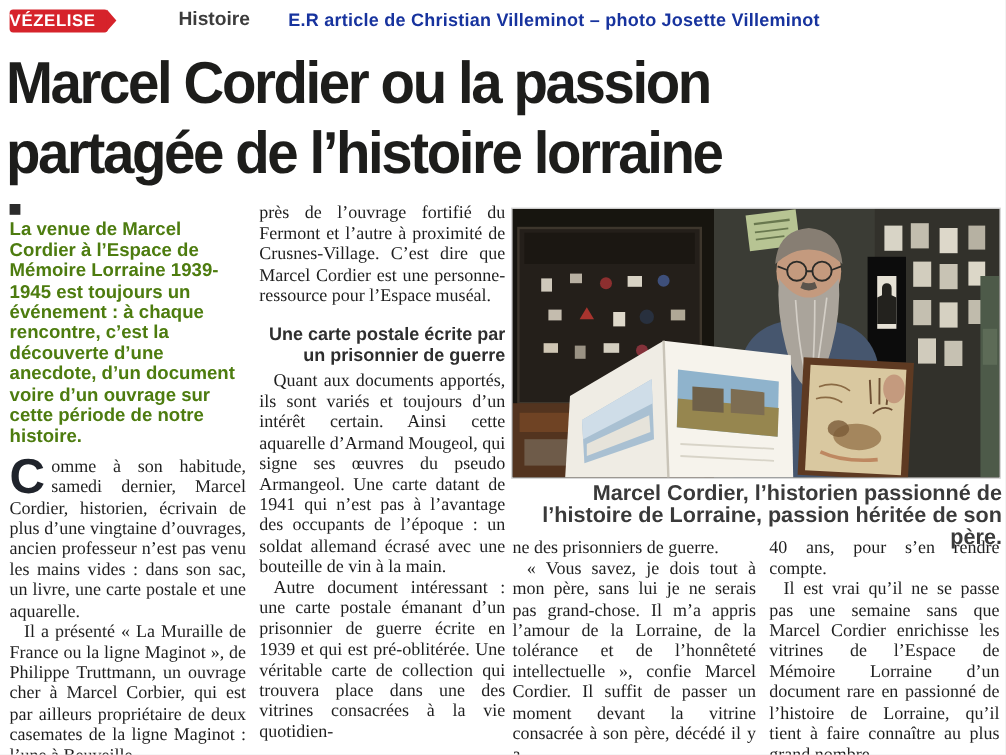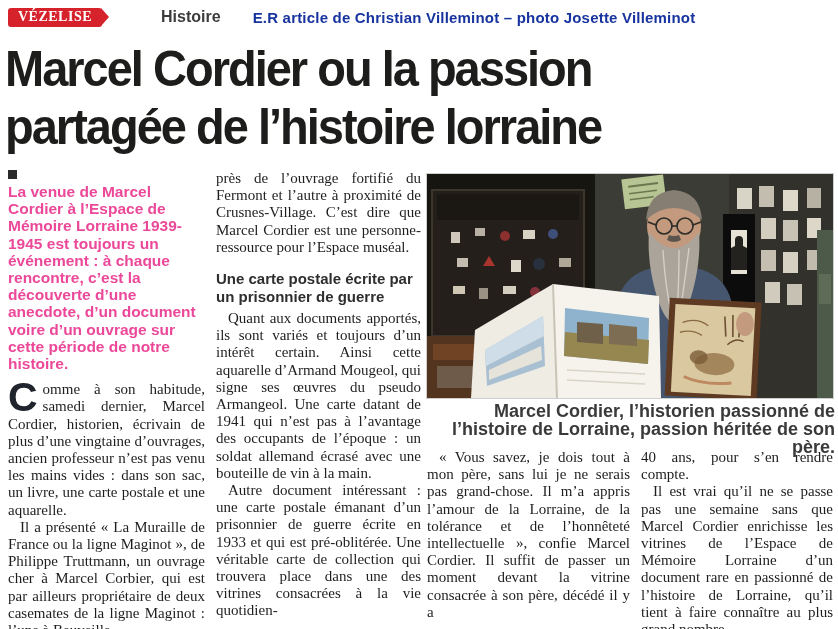--- a/index.html
+++ b/index.html
@@ -6,22 +6,22 @@
   html,body { background:#e8e8e8; }
   .page {
     position:relative; width:838px; height:629px; margin:0 auto;
     background:#ffffff; overflow:hidden;
     font-family:"Liberation Serif", serif; color:#1c1c1c;
   }
   
   .topbar { position:absolute; left:8px; top:5px; right:4px; height:24px; display:flex; align-items:center; }
   .badge {
     position:relative; background:#d6232b; color:#ffffff; border-radius:3px;
-    font-family:Liberation Serif, serif; font-weight:bold; font-style:normal;
-    font-size:14px; letter-spacing:.5px; padding:2px 10px 3px 10px; line-height:1;
+    font-family:Liberation Sans, sans-serif; font-weight:bold; font-style:normal;
+    font-size:14px; letter-spacing:.5px; padding:2px 10px 3px 0; line-height:1;
   }
   .badge::after {
     content:""; position:absolute; right:-7px; top:50%; transform:translateY(-50%);
     border-left:8px solid #d6232b; border-top:9px solid transparent; border-bottom:9px solid transparent;
   }
   .section-label {
     margin-left:15px; font-family:"Liberation Sans", sans-serif; font-weight:bold;
     font-size:16px; color:#3c3c3c;padding-left:44px;
   }
   .credit {
@@ -38,31 +38,31 @@
   
   .col { position:absolute; text-align:justify; }
   #col1 { left:8px;  top:170px; width:197px; }
   #col2 { left:216px; top:170px; width:205px; }
   #col3 { left:427px; top:449px; width:203px; }
   #col4 { left:641px; top:449px; width:192px; }
   .body-p { font-size:15px; line-height:17.2px; color:#1e1e1e; }
   .indent { text-indent:12px; }
   .lead {
     font-family:"Liberation Sans", sans-serif; font-weight:bold;
-    font-size:15.5px; line-height:17.2px; color:#ec4899; text-align:left;
+    font-size:15.5px; line-height:17.2px; color:#4d7c0f; text-align:left;
   }
   .lead-marker { display:block; width:9px; height:9px; background:#2b2b2b; margin-bottom:4px; }
   .dropcap-p { margin-top:9px; }
   .dropcap {
     float:left; font-family:"Liberation Sans", sans-serif; font-weight:bold;
     font-size:41px; line-height:33px; color:#20242c; padding-right:5px;
   }
   .subhead {
     font-family:"Liberation Sans", sans-serif; font-weight:bold;
-    font-size:15px; line-height:18px; color:#2e2e2e; text-align:left;
+    font-size:15px; line-height:18px; color:#2e2e2e; text-align:right;
     margin:14px 0 4px 0;
   }
   
   .photo-wrap {
     position:absolute; left:427px; top:174px; width:406px; height:224px;
     background:#3c3d36; outline:1px solid #cfcfcf;
   }
   .photo-wrap svg { display:block; width:406px; height:224px; }
   .caption {
     position:absolute; left:427px; top:402px; width:408px;
@@ -89,21 +89,21 @@
   <div class="col" id="col1">
     <p class="lead"><span class="lead-marker"></span><span>La venue de Marcel Cordier à l’Espace de Mémoire Lorraine 1939-1945 est toujours un événement : à chaque rencontre, c’est la découverte d’une anecdote, d’un document voire d’un ouvrage sur cette période de notre histoire.</span></p>
     <p class="body-p dropcap-p"><span class="dropcap">C</span><span>omme à son habitude, samedi dernier, Marcel Cordier, historien, écrivain de plus d’une vingtaine d’ouvrages, ancien professeur n’est pas venu les mains vides : dans son sac, un livre, une carte postale et une aquarelle.</span></p>
     <p class="body-p indent">Il a présenté « La Muraille de France ou la ligne Maginot », de Philippe Truttmann, un ouvrage cher à Marcel Corbier, qui est par ailleurs propriétaire de deux casemates de la ligne Maginot : l’une à Beuveille</p>
   </div>
 
   <div class="col" id="col2">
     <p class="body-p">près de l’ouvrage fortifié du Fermont et l’autre à proximité de Crusnes-Village. C’est dire que Marcel Cordier est une personne-ressource pour l’Espace muséal.</p>
     <h3 class="subhead">Une carte postale écrite par un prisonnier de guerre</h3>
     <p class="body-p indent">Quant aux documents apportés, ils sont variés et toujours d’un intérêt certain. Ainsi cette aquarelle d’Armand Mougeol, qui signe ses œuvres du pseudo Armangeol. Une carte datant de 1941 qui n’est pas à l’avantage des occupants de l’époque : un soldat allemand écrasé avec une bouteille de vin à la main.</p>
-    <p class="body-p indent">Autre document intéressant : une carte postale émanant d’un prisonnier de guerre écrite en 1933 et qui est pré-oblitérée. Une véritable carte de collection qui trouvera place dans une des vitrines consacrées à la vie quotidien-</p>
+    <p class="body-p indent">Autre document intéressant : une carte postale émanant d’un prisonnier de guerre écrite en 1939 et qui est pré-oblitérée. Une véritable carte de collection qui trouvera place dans une des vitrines consacrées à la vie quotidien-</p>
   </div>
 
   <div class="photo-wrap">
     <svg viewBox="0 0 406 224" xmlns="http://www.w3.org/2000/svg">
 
       <rect x="0" y="0" width="406" height="224" fill="#43443b"></rect>
       <rect x="160" y="0" width="150" height="224" fill="#3b3c35"></rect>
 
       <rect x="0" y="0" width="168" height="224" fill="#17150f"></rect>
       <rect x="5" y="16" width="152" height="146" fill="#241f1a" stroke="#3d362c" stroke-width="2"></rect>
@@ -198,20 +198,21 @@
         <path d="M300 170 q8 -8 16 -4" stroke="#6d4f33" stroke-width="1.4" fill="none"></path>
       </g>
 
       <ellipse cx="318" cy="150" rx="9" ry="12" fill="#c49a7e"></ellipse>
     </svg>
   </div>
 
   <div class="caption">Marcel Cordier, l’historien passionné de l’histoire de Lorraine, passion héritée de son père.</div>
 
   <div class="col" id="col3">
+    <p class="body-p">ne des prisonniers de guerre.</p>
     <p class="body-p indent">« Vous savez, je dois tout à mon père, sans lui je ne serais pas grand-chose. Il m’a appris l’amour de la Lorraine, de la tolérance et de l’honnêteté intellectuelle », confie Marcel Cordier. Il suffit de passer un moment devant la vitrine consacrée à son père, décédé il y a</p>
   </div>
 
   <div class="col" id="col4">
     <p class="body-p">40 ans, pour s’en rendre compte.</p>
     <p class="body-p indent">Il est vrai qu’il ne se passe pas une semaine sans que Marcel Cordier enrichisse les vitrines de l’Espace de Mémoire Lorraine d’un document rare en passionné de l’histoire de Lorraine, qu’il tient à faire connaître au plus grand nombre.</p>
   </div>
 
 </div>
 

